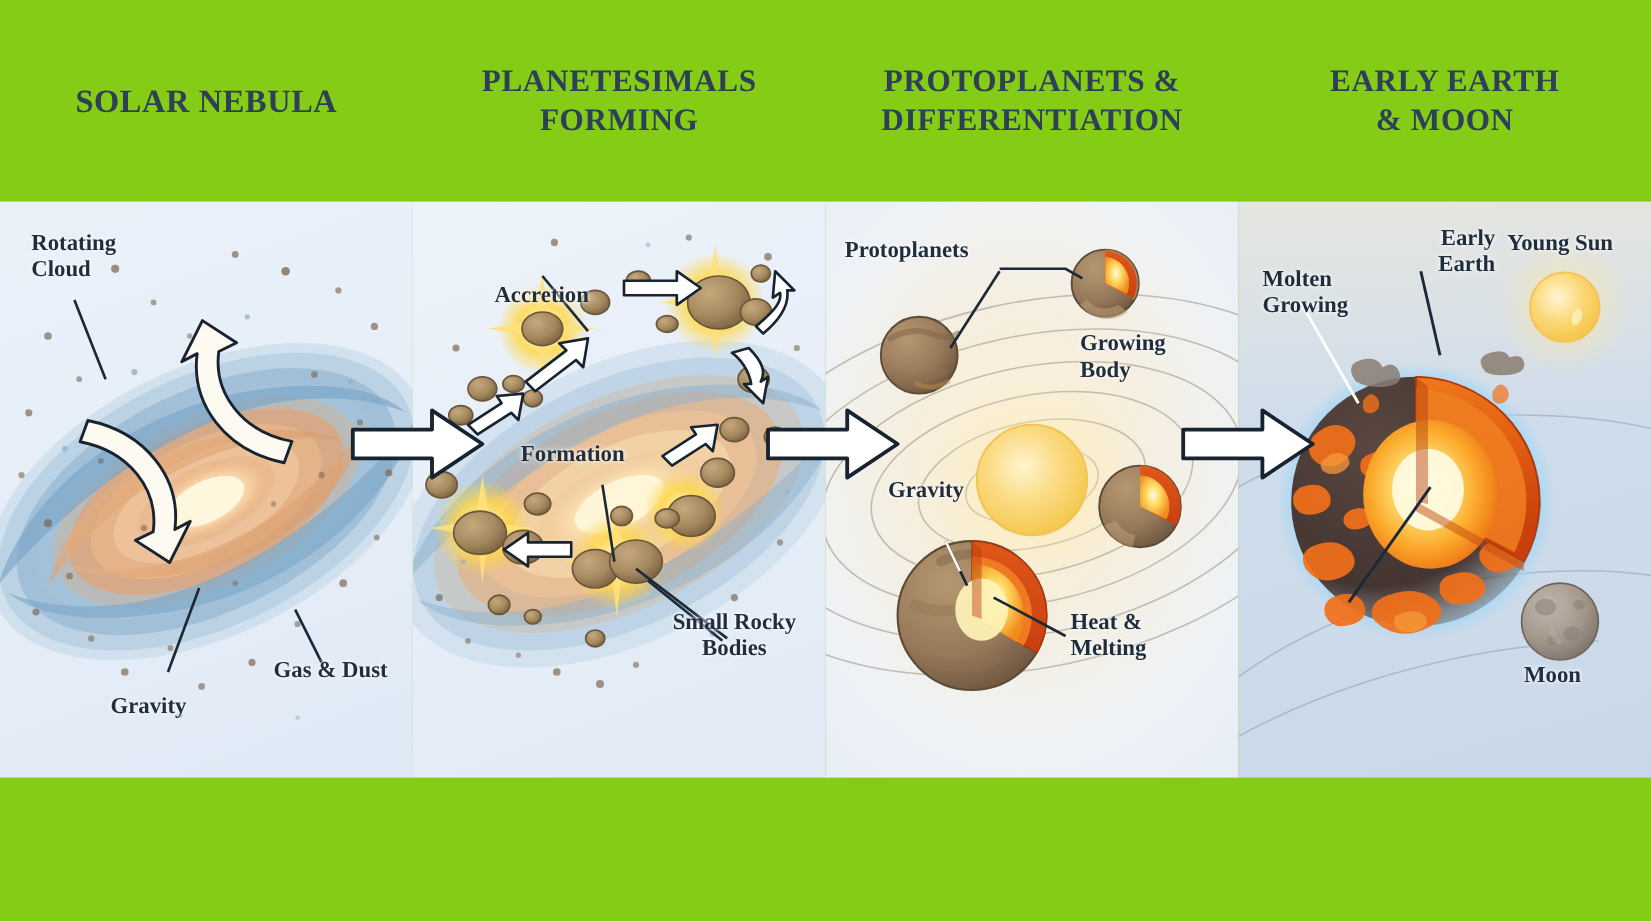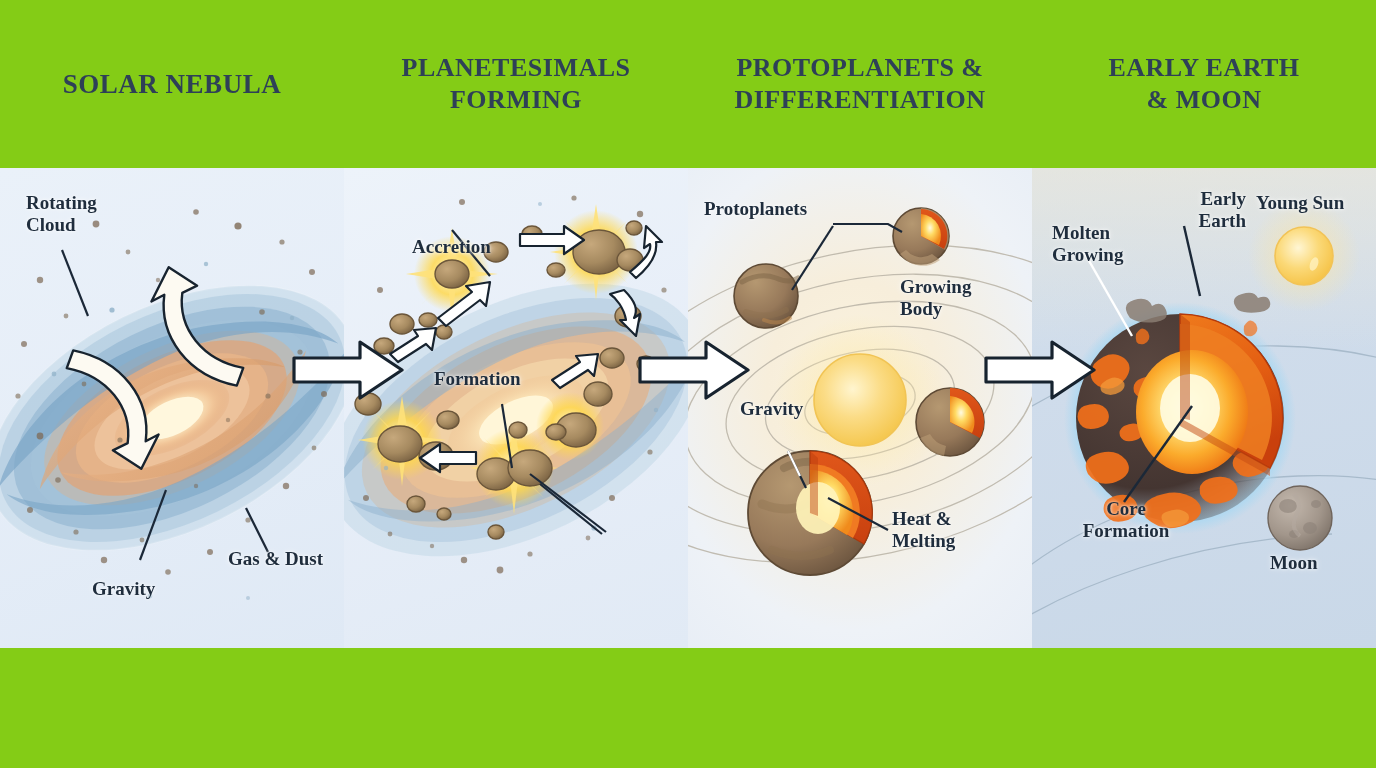--- a/index.html
+++ b/index.html
@@ -318,20 +318,24 @@
           <line x1="258" y1="366" x2="196" y2="316"></line>
         </g>
       </svg>
 
       <div class="lbl" style="left:24px; top:68px;margin-left:44px;">
         <span>Accretion</span>
       </div>
       <div class="lbl" style="left:90px; top:200px;">
         <span>Formation</span>
       </div>
+      <div class="lbl" style="left:198px; top:340px; text-align:center; width:140px;">
+        <span>Small Rocky</span><br>
+        <span>Bodies</span>
+      </div>
     </div>
 
     <div class="panel p3">
       <svg class="layer" viewBox="0 0 344 480" preserveAspectRatio="none">
         <defs>
           <radialGradient id="sun3" cx="42%" cy="38%" r="62%">
             <stop offset="0%" stop-color="#fff5cf"></stop>
             <stop offset="50%" stop-color="#fbdc86"></stop>
             <stop offset="100%" stop-color="#f5c851"></stop>
           </radialGradient>
@@ -544,24 +548,20 @@
         <span>Molten</span><br>
         <span>Growing</span>
       </div>
       <div class="lbl" style="left:130px; top:20px; text-align:right; width:84px;">
         <span>Early</span><br>
         <span>Earth</span>
       </div>
       <div class="lbl" style="left:224px; top:24px;">
         <span>Young Sun</span>
       </div>
-      <div class="lbl" style="left:34px; top:330px; text-align:center; width:120px;">
-        <span>Core</span><br>
-        <span>Formation</span>
-      </div>
       <div class="lbl" style="left:238px; top:384px;">
         <span>Moon</span>
       </div>
     </div>
   </div>
 
   <div class="tarrow" style="left:292px;">
     <svg viewBox="0 0 112 64">
       <path d="M2,20 L68,20 L68,4 L110,32 L68,60 L68,44 L2,44 Z" fill="#ffffff" stroke="#17232f" stroke-width="3.2" stroke-linejoin="round"></path>
     </svg>

